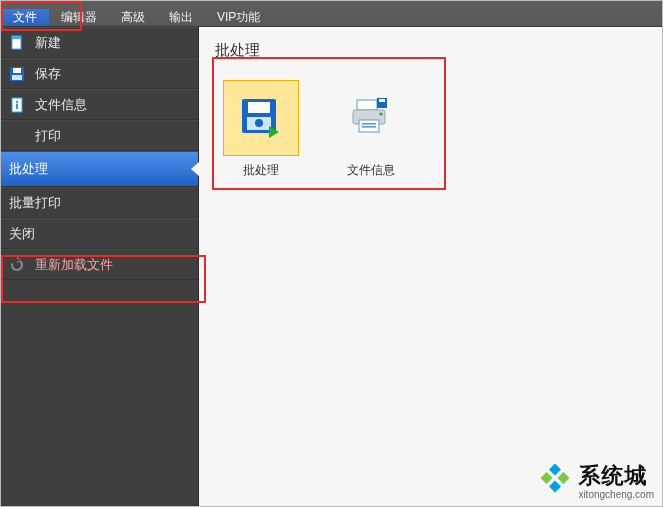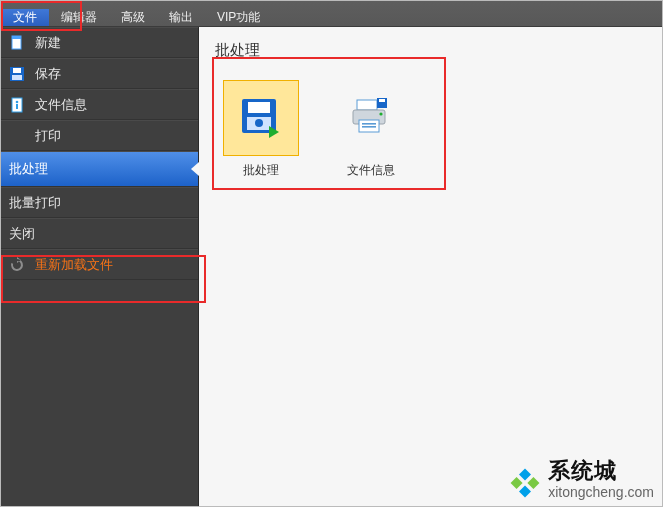--- a/index.html
+++ b/index.html
@@ -48,21 +48,21 @@
   }
   .side-item {
     height: 31px;
     display: flex;
     align-items: center;
     padding: 0 8px;
     gap: 10px;
     border-top: 1px solid #4a4a4a;
     border-bottom: 1px solid #333;
   }
-  .side-item.disabled { color: #f97316; }
+  .side-item.disabled { color: #fca5a5; }
   .side-item .ic { width: 16px; height: 16px; display:inline-flex; align-items:center; justify-content:center; }
   .side-item.selected {
     background: linear-gradient(#4f8fe8,#1d62c9);
     color: #fff;
     position: relative;
     height: 36px;
   }
   .side-item.selected::after {
     content: "";
     position: absolute;
@@ -122,26 +122,26 @@
     width: 234px; height: 133px;
     border: 2px solid #e92a2a;
     pointer-events: none;
     z-index: 50;
   }
 
   
   .watermark {
     position: absolute;
     right: 8px; bottom: 6px;
-    display: flex; align-items: flex-end; gap: 6px;
+    display: flex; align-items: flex-start; gap: 6px;
     color: #111;
     z-index: 60;
   }
   .watermark .big { font-size: 22px; font-weight: bold; letter-spacing: 1px; }
-  .watermark .small { font-size: 14px; color: #666; margin-top:-2px; }
+  .watermark .small { font-size: 10px; color: #666; margin-top:-2px; }
   .wm-logo { width: 34px; height: 34px; }
 
   svg { display:block; }
 </style>
 </head>
 <body>
 
 <div class="hi-file"></div>
 <div class="hi-batch"></div>
 <div class="hi-content"></div>

